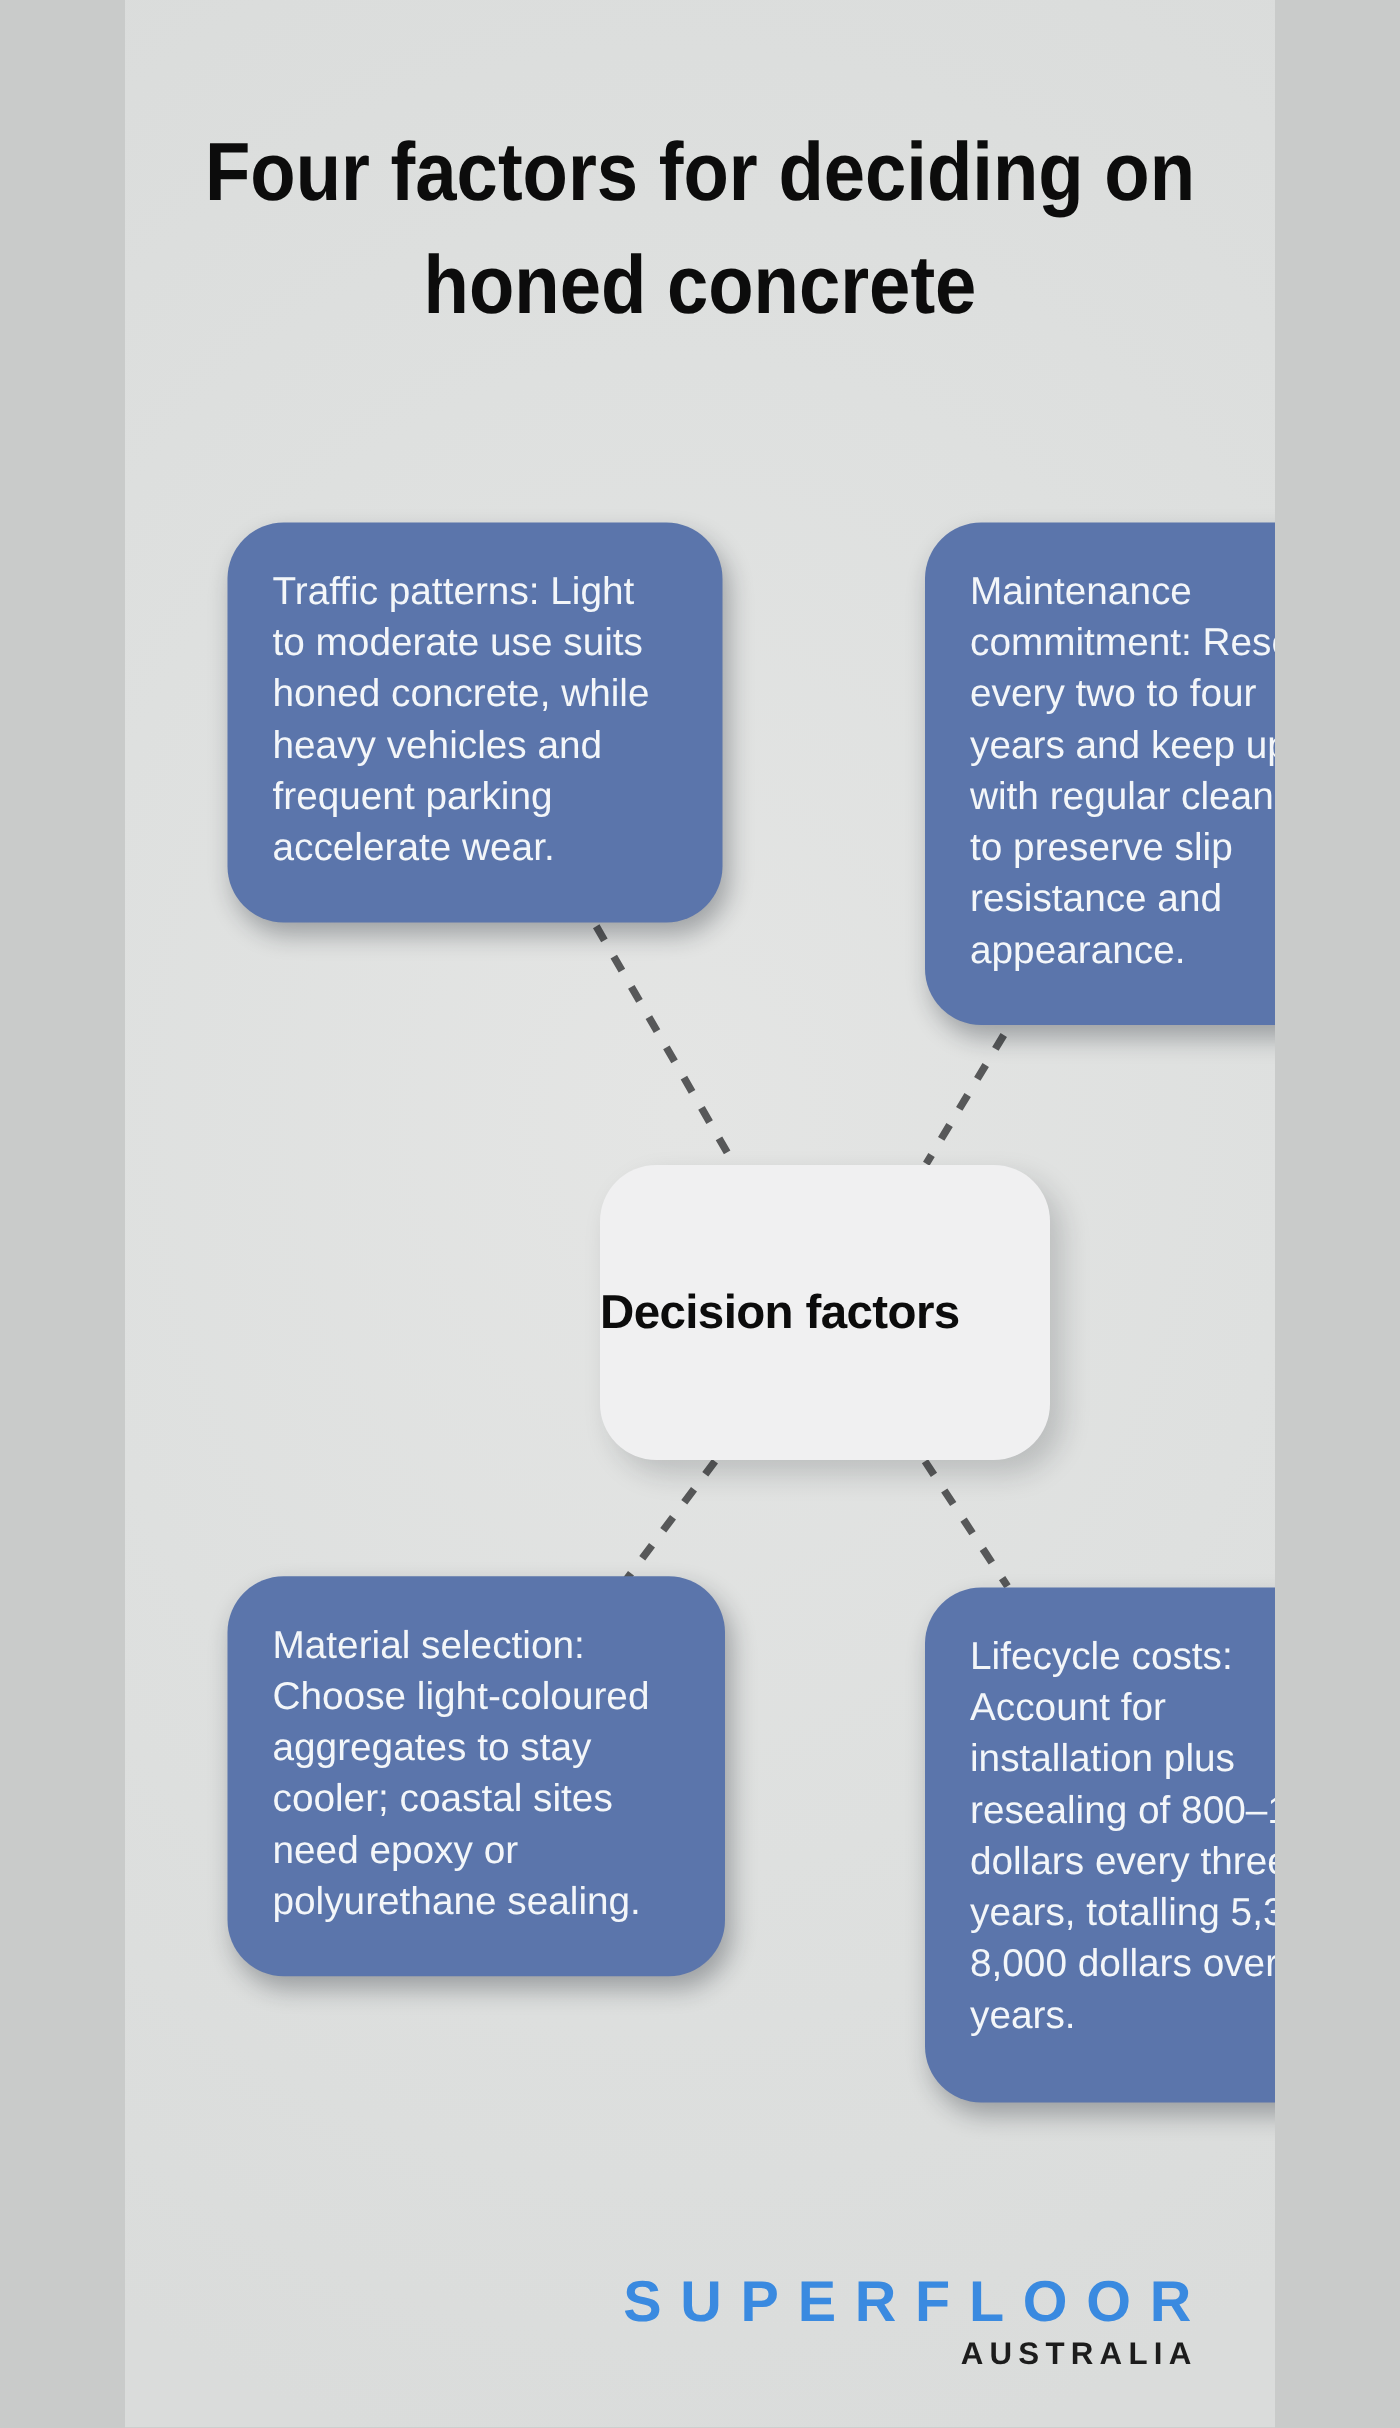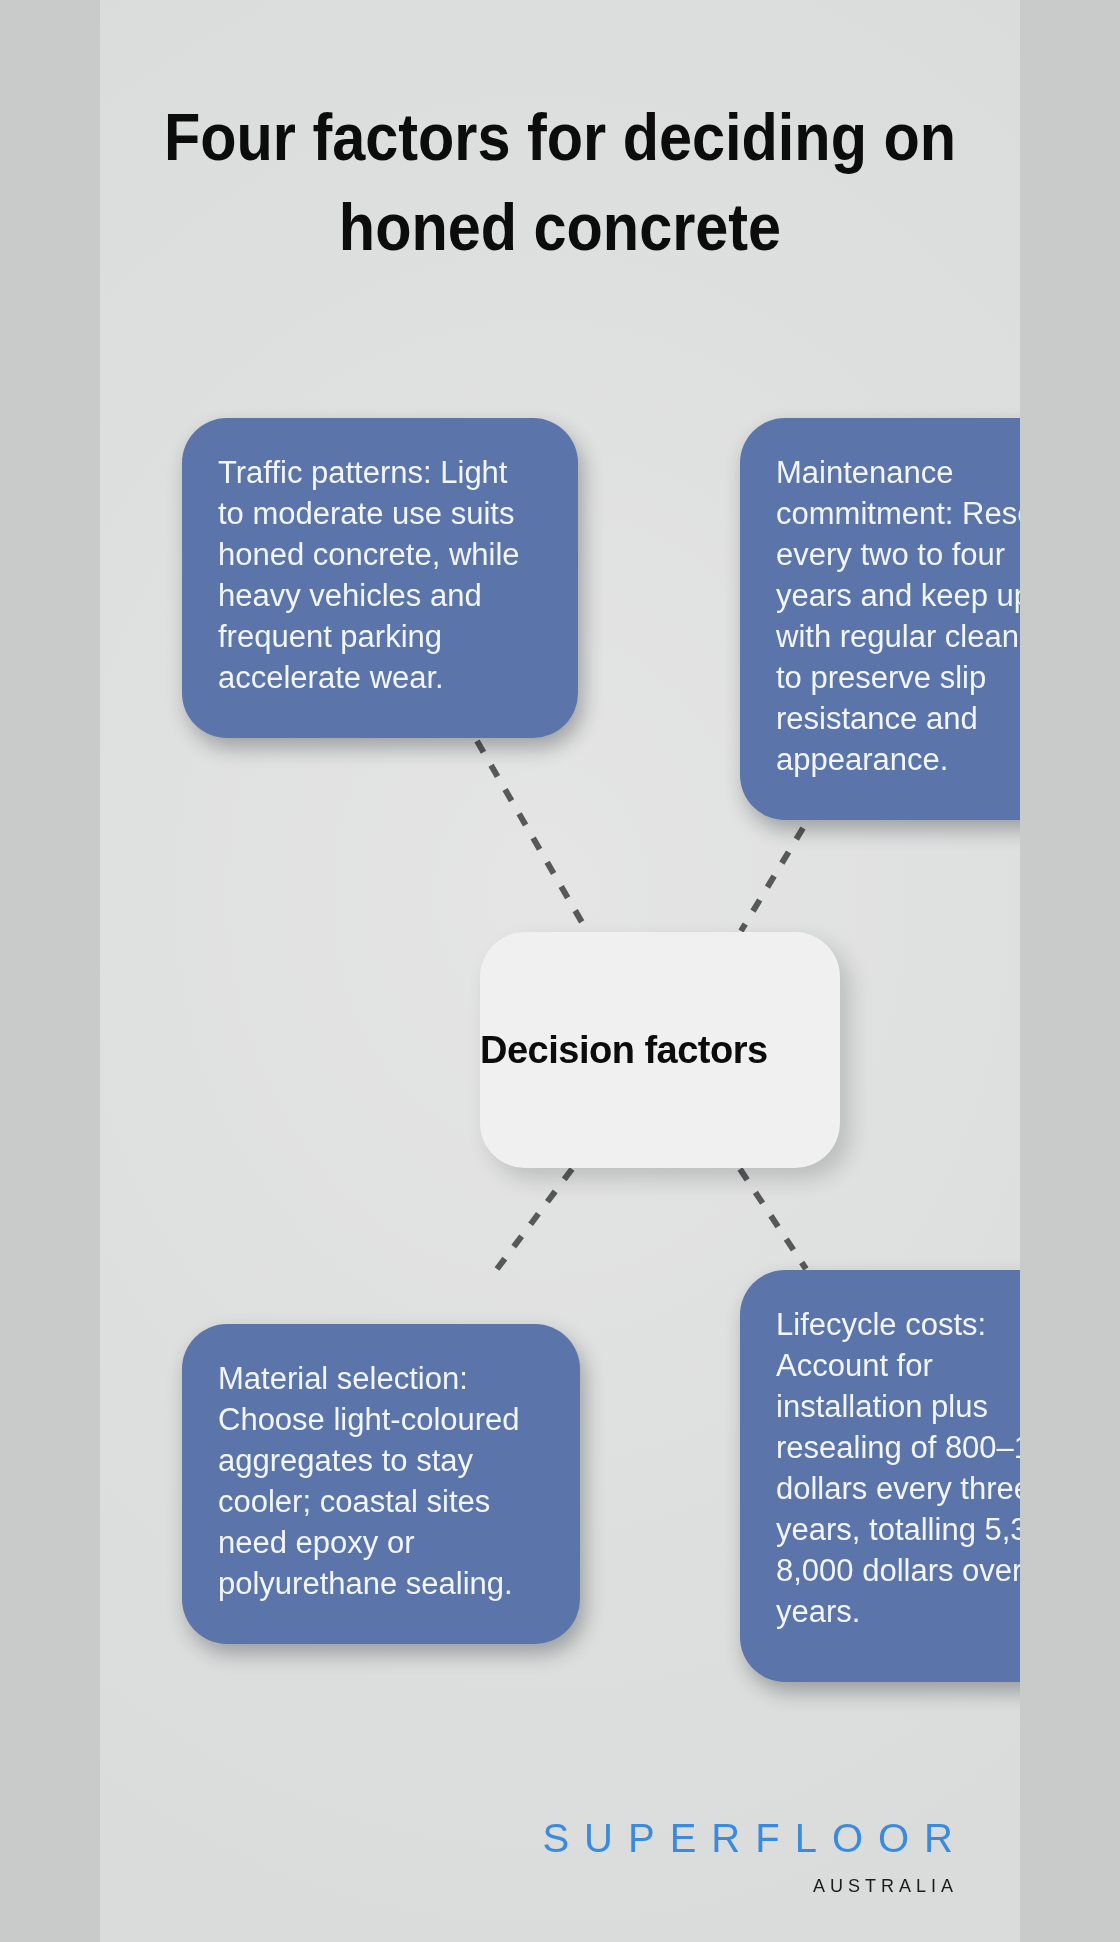--- a/index.html
+++ b/index.html
@@ -52,21 +52,21 @@
   }
   .factor-box p {
     margin: 0;
     padding: 34px 32px 34px 36px;
     font-size: 31px;
     line-height: 41px;
     white-space: pre-line;
   }
   .box-tl { left: 82px;  top: 418px;  width: 396px; height: 320px; }
   .box-tr { left: 640px; top: 418px;  width: 400px; height: 402px; }
-  .box-bl { left: 82px;  top: 1324px; width: 398px; height: 320px; }
+  .box-bl { left: 82px;  top: 1261px; width: 398px; height: 320px; }
   .box-br { left: 640px; top: 1270px; width: 400px; height: 412px; }
   .center-node {
     position: absolute;
     left: 380px;
     top: 932px;
     width: 360px;
     height: 236px;
     box-sizing: border-box;
     background: #f0f0f1;
     border-radius: 45px;
@@ -82,30 +82,30 @@
     letter-spacing: -0.5px;
   }
   .logo {
     position: absolute;
     right: 67px;
     top: 1818px;
     text-align: right;
     line-height: 1;
   }
   .logo-brand {
-    font-size: 40px;
-    font-weight: 400;
+    font-size: 46px;
+    font-weight: 700;
     letter-spacing: 15px;
     margin-right: -15px;
     color: #3a8ae0;
   }
   .logo-region {
-    margin-top: 19px;
-    font-size: 18px;
-    font-weight: 400;
+    margin-top: 7px;
+    font-size: 25px;
+    font-weight: 700;
     letter-spacing: 5px;
     margin-right: -5px;
     color: #1c1c1c;
   }
 </style>
 </head>
 <body>
 
 <div class="canvas">
 

